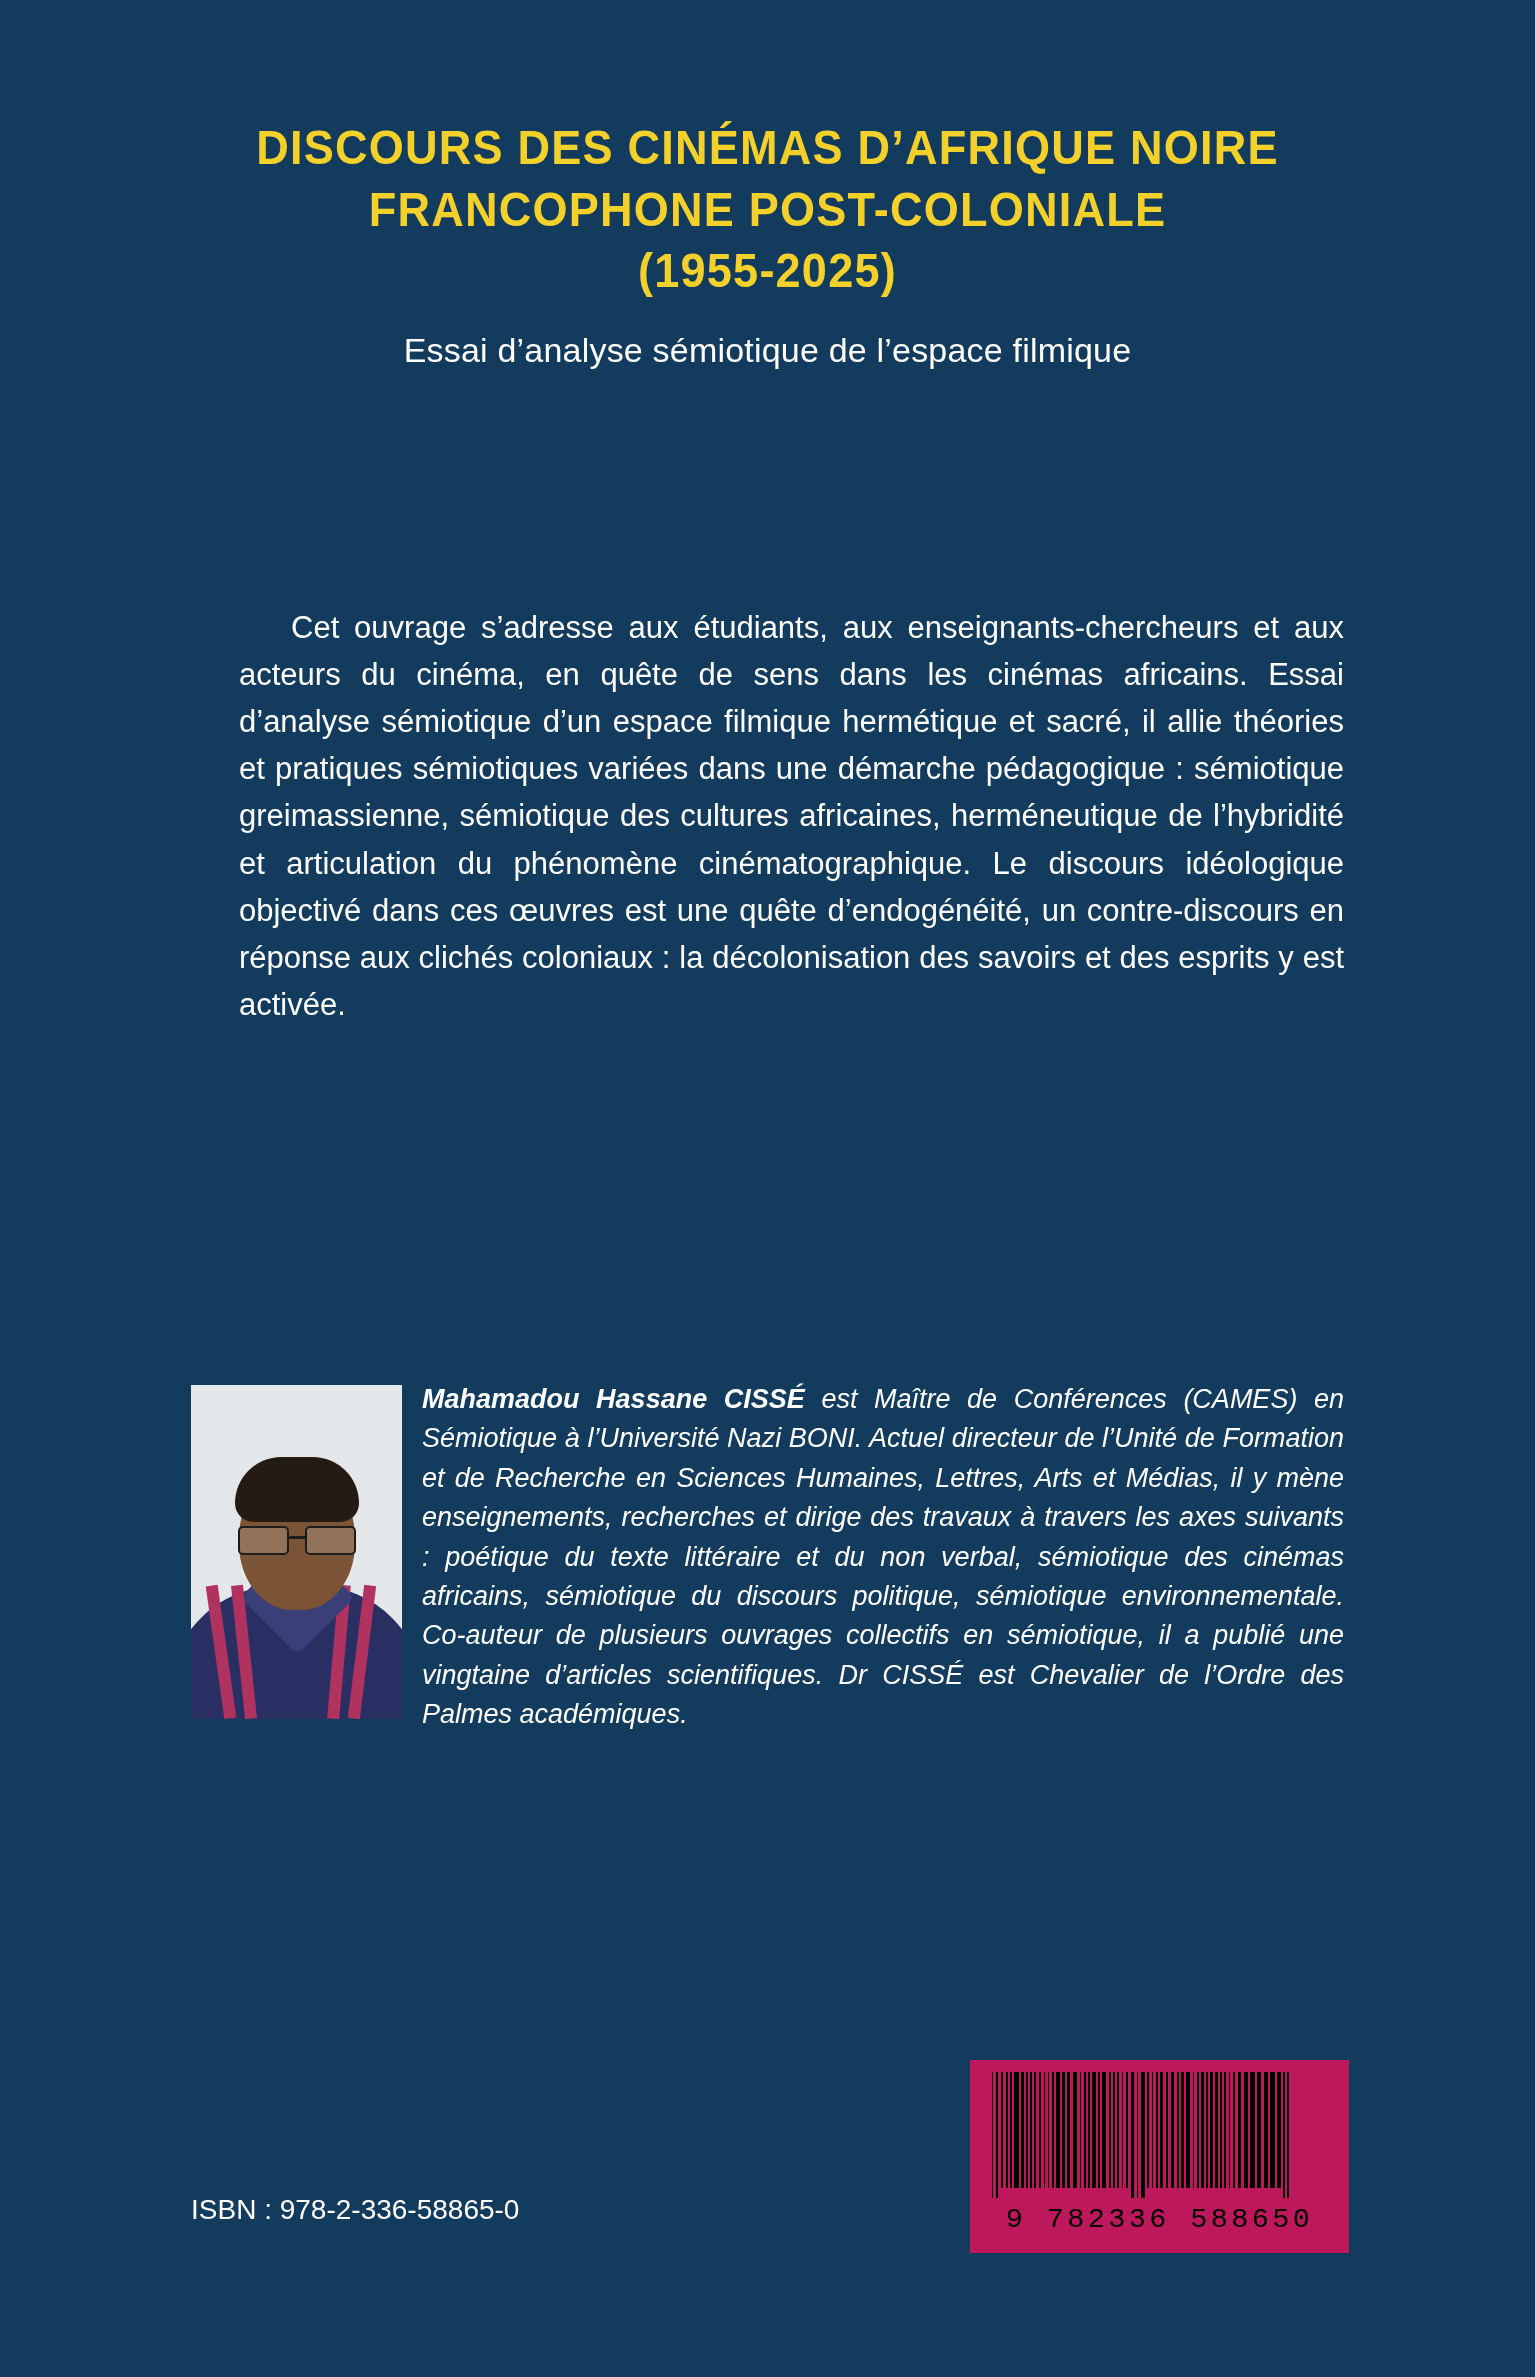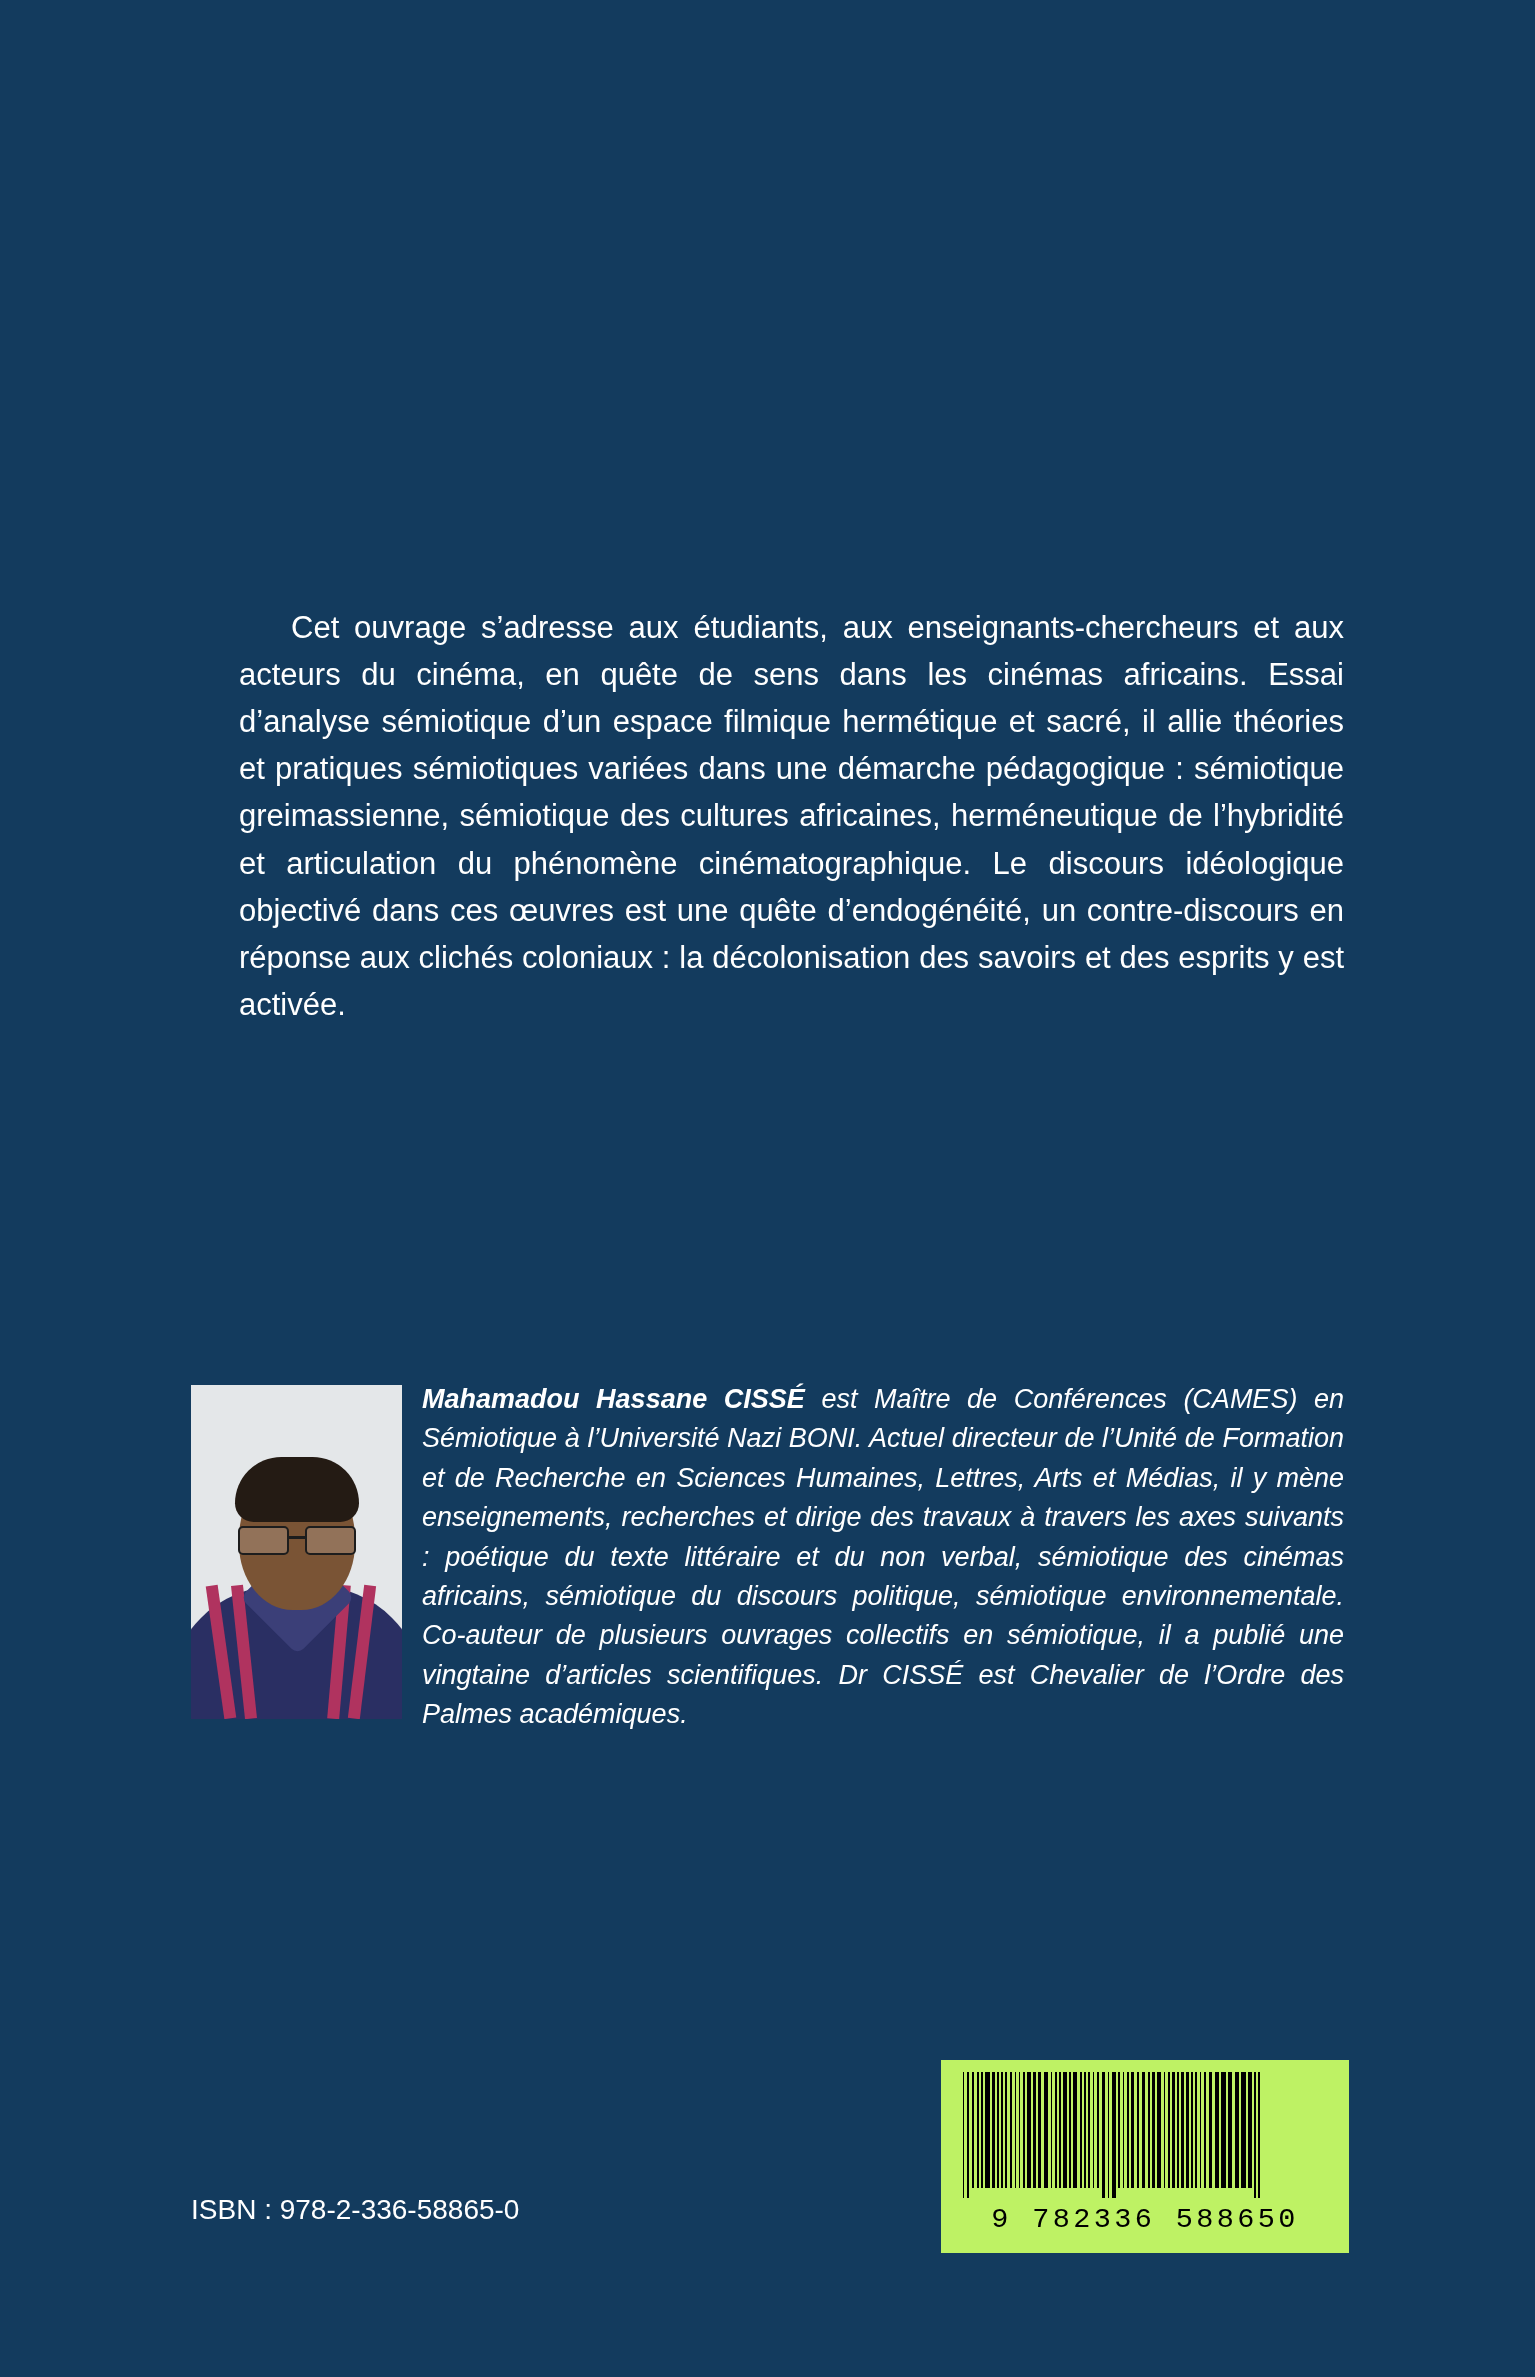--- a/index.html
+++ b/index.html
@@ -180,23 +180,23 @@
     font-style: normal;
   }
   .price {
     font-size: 32px;
   }
 
   .barcode-box {
     position: absolute;
     right: 186px;
     bottom: 124px;
-    width: 408px;
+    width: 379px;
     height: 193px;
-    background: #bef264;
+    background: #be185d;
     padding: 11.7px 13.4px 6.7px 13.4px;
     box-sizing: border-box;
   }
   .bars {
     height: 126px;
     display: flex;
     align-items: stretch;
     gap: 0;
     padding: 0 8.4px;
   }
@@ -212,20 +212,26 @@
     letter-spacing: 3.4px;
     color: #000;
     margin-top: 5px;
   }
 </style>
 </head>
 <body>
 
 <div class="page">
 
+  <div class="title-block">
+    <div class="title-line">DISCOURS DES CINÉMAS D’AFRIQUE NOIRE</div>
+    <div class="title-line">FRANCOPHONE POST-COLONIALE</div>
+    <div class="title-line">(1955-2025)</div>
+    <div class="subtitle">Essai d’analyse sémiotique de l’espace filmique</div>
+  </div>
 
   <div class="blurb">
     <p>Cet ouvrage s’adresse aux étudiants, aux enseignants-chercheurs et aux acteurs du cinéma, en quête de sens dans les cinémas africains. Essai d’analyse sémiotique d’un espace filmique hermétique et sacré, il allie théories et pratiques sémiotiques variées dans une démarche pédagogique : sémiotique greimassienne, sémiotique des cultures africaines, herméneutique de l’hybridité et articulation du phénomène cinématographique. Le discours idéologique objectivé dans ces œuvres est une quête d’endogénéité, un contre-discours en réponse aux clichés coloniaux : la décolonisation des savoirs et des esprits y est activée.</p>
   </div>
 
   <div class="bio">
     <div class="portrait">
       <div class="bg"></div>
       <div class="shoulders"></div>
       <div class="shirt-stripe s1"></div>

